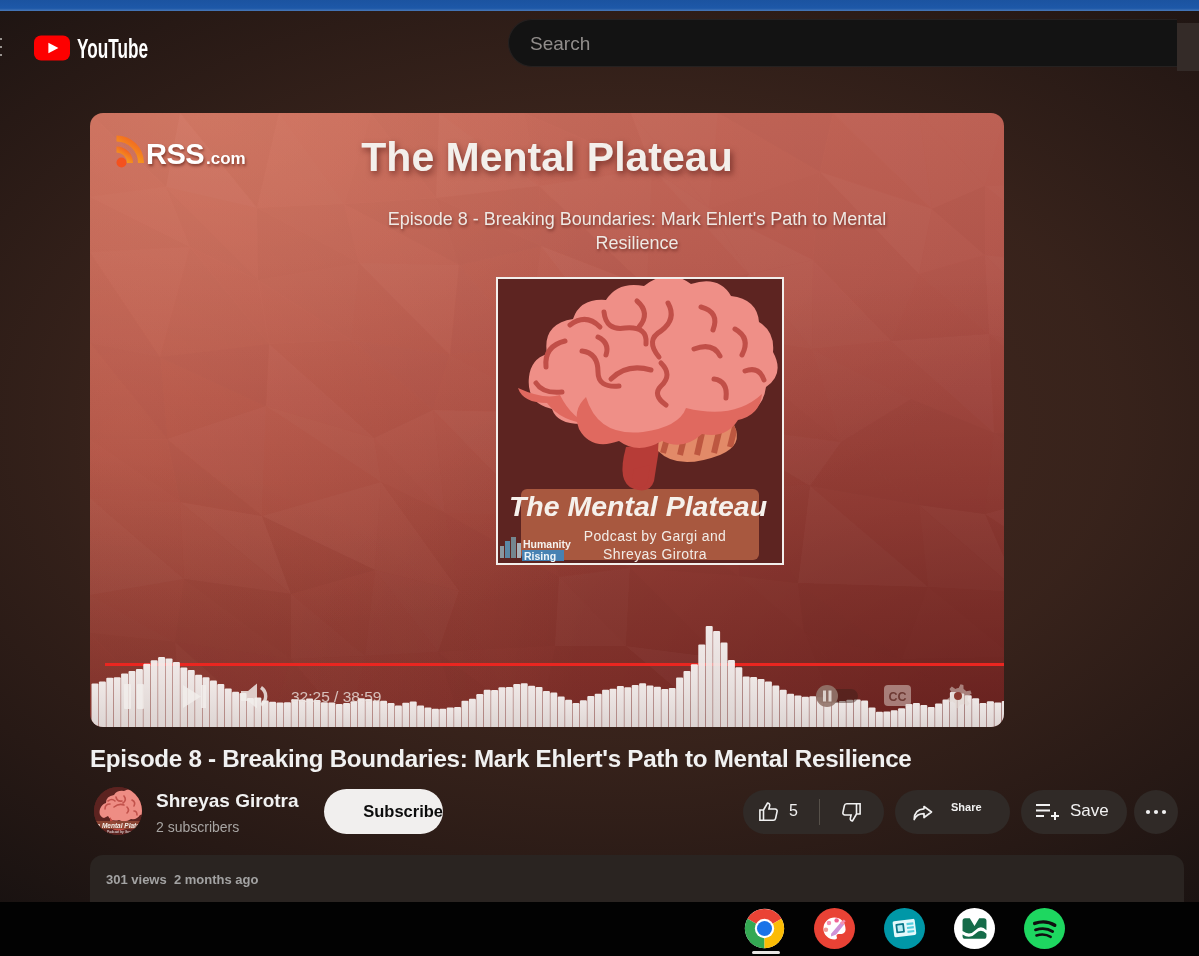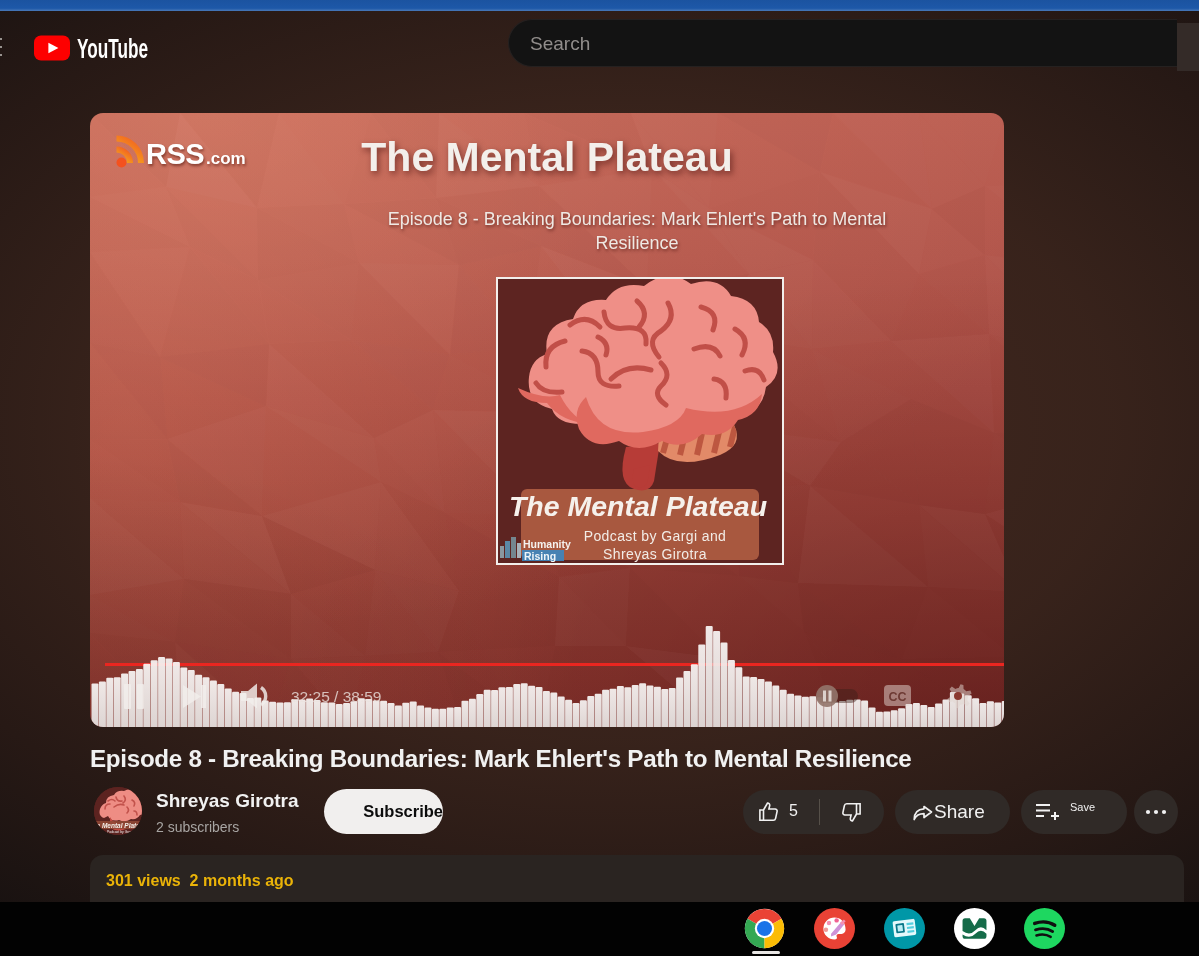--- a/index.html
+++ b/index.html
@@ -24,21 +24,21 @@
 #album{position:absolute;left:406px;top:164px;width:288px;height:288px;border:2px solid #f2efec;background:#5d2421;overflow:hidden}
 #progress{position:absolute;left:15px;top:550px;width:1065px;height:3px;background:rgba(255,255,255,0.36)}
 #progfill{position:absolute;left:0;top:0;width:1016px;height:3px;background:#ea2620;opacity:1}
 #belowtitle{position:absolute;left:90px;top:745px;width:1094px;color:#f1f1f1;font-size:24.2px;font-weight:bold;letter-spacing:-0.3px}
 #avatar{position:absolute;left:94px;top:787px;width:48px;height:48px;border-radius:50%;overflow:hidden;background:#5d2421}
 #chname{position:absolute;left:156px;top:790px;color:#f1f1f1;font-size:19px;font-weight:bold}
 #chsubs{position:absolute;left:156px;top:819px;color:#a8a5a3;font-size:14px}
 #subscribe{position:absolute;left:324px;top:789px;width:119px;height:45px;border-radius:23px;background:#f1efee;color:#0c0c0c;font-size:16.5px;font-weight:bold;text-align:right;line-height:45px}
 .pill{position:absolute;top:790px;height:44px;border-radius:22px;background:#302a27;color:#f1f1f1;font-size:16.5px;font-weight:bold}
 #descbox{position:absolute;left:90px;top:855px;width:1094px;height:47px;border-radius:13px 13px 0 0;background:#2a2421}
-#desctxt{position:absolute;left:16px;top:17px;color:#eab308;font-size:16px;font-weight:bold}
+#desctxt{position:absolute;left:16px;top:17px;color:#a3a3a3;font-size:13px;font-weight:bold}
 #taskbar{position:absolute;left:0;top:902px;width:1199px;height:54px;background:#020202}
 .dock{position:absolute;top:6px;width:41px;height:41px;border-radius:50%}
 </style></head>
 <body>
 <div id="stage">
 <div id="bluebar"></div>
 
 <div class="abs" style="left:0;top:38px;width:2px;height:2px;background:#98938f"></div>
 <div class="abs" style="left:0;top:46px;width:2px;height:2px;background:#98938f"></div>
 <div class="abs" style="left:0;top:54px;width:2px;height:2px;background:#98938f"></div>
@@ -562,28 +562,28 @@
  <div class="abs" style="left:76px;top:9px;width:1px;height:26px;background:#565049"></div>
  <svg class="abs" style="left:96px;top:10px" width="25" height="24" viewBox="0 0 24 24" fill="none" stroke="#f1f1f1" stroke-width="1.6" transform="rotate(180)">
   <path d="M7 10 L11 3 a2.2 2.2 0 0 1 2.2 2.6 L12.4 9 h6.2 a2 2 0 0 1 2 2.4 l-1.5 7 a2.4 2.4 0 0 1 -2.4 1.9 H7 Z M7 10 H3.4 V20.3 H7 Z"></path>
  </svg>
 </div>
 
 <div class="pill" style="left:895px;width:115px">
  <svg class="abs" style="left:15px;top:10px" width="26" height="24" viewBox="0 0 24 24" fill="none" stroke="#f1f1f1" stroke-width="1.7">
   <path d="M13 6.5 L20.5 12 L13 17.5 V13.6 C7 13.6 4.5 16.5 3.2 19.5 C3.2 13 6.5 9.2 13 8.8 Z" stroke-linejoin="round"></path>
  </svg>
- <div class="abs" style="left:39px;top:11px;font-weight:normal;font-size:19px">Share</div>
+ <div class="abs" style="left:56px;top:11px;font-weight:bold;font-size:11px">Share</div>
 </div>
 
 <div class="pill" style="left:1021px;width:106px">
  <svg class="abs" style="left:13px;top:11px" width="26" height="22" viewBox="0 0 26 22" fill="none" stroke="#f1f1f1" stroke-width="2">
   <path d="M2 4 H16 M2 9.5 H16 M2 15 H10 M17 15 H25 M21 11 V19"></path>
  </svg>
- <div class="abs" style="left:49px;top:11px;font-weight:normal;font-size:11px">Save</div>
+ <div class="abs" style="left:49px;top:11px;font-weight:normal;font-size:17px">Save</div>
 </div>
 
 <div class="pill" style="left:1134px;width:44px">
  <svg class="abs" style="left:10px;top:10px" width="24" height="24" viewBox="0 0 24 24" fill="#f1f1f1">
   <circle cx="4" cy="12" r="2.1"></circle>
         <circle cx="12" cy="12" r="2.1"></circle>
         <circle cx="20" cy="12" r="2.1"></circle>
  </svg>
 </div>
 <div id="descbox">

